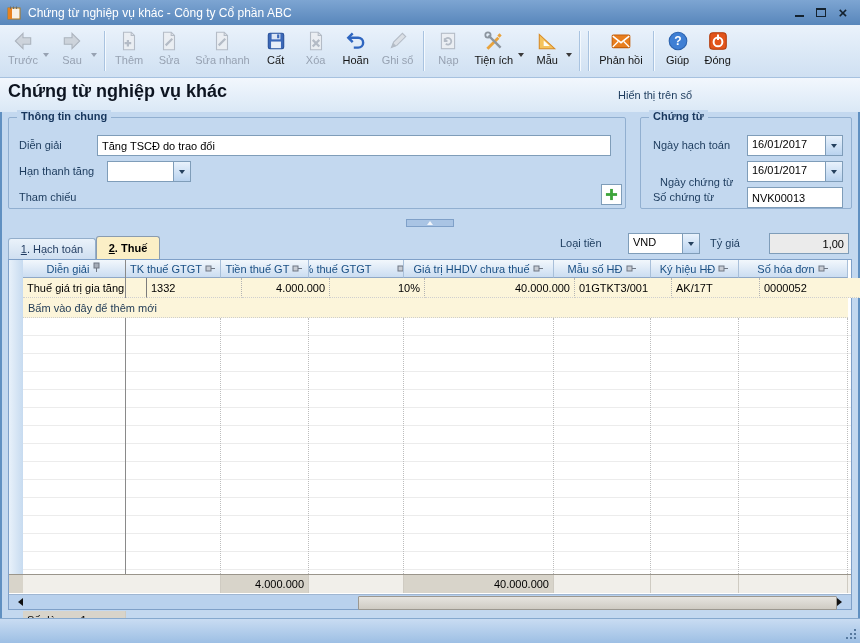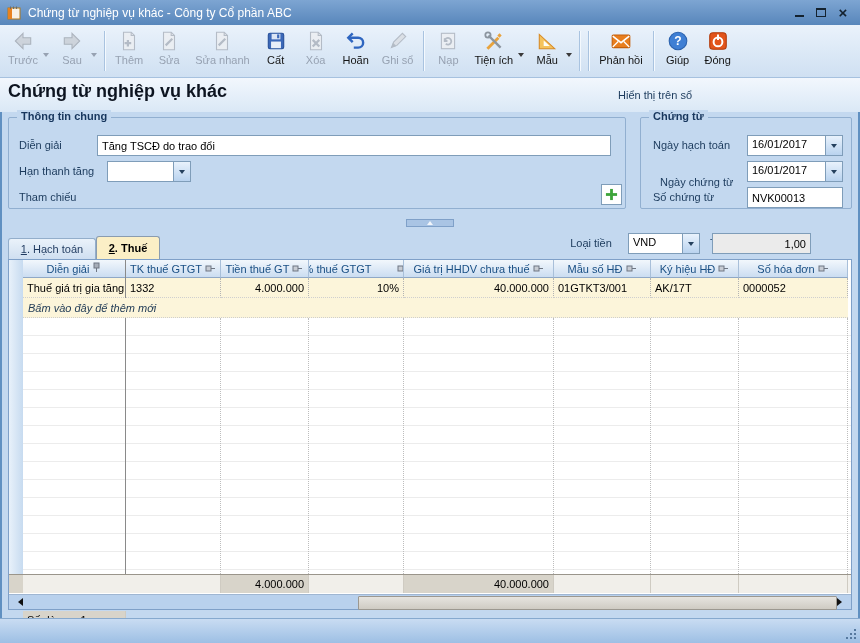--- a/index.html
+++ b/index.html
@@ -75,21 +75,21 @@
          display:flex;align-items:center;justify-content:center;gap:3px;padding:0 2px;overflow:hidden;white-space:nowrap;}
   .hcell.first{border-right:1px solid #7C7C7C;}
   .grow{position:absolute;left:14px;display:flex;height:20px;}
   .rcell{box-sizing:border-box;height:20px;font-size:11px;color:#000;display:flex;align-items:center;
          padding:0 4px;background:#FCF5DA;border-right:1px dotted #B3B3B3;border-bottom:1px dotted #CFCFCF;
          overflow:hidden;white-space:nowrap;}
   .rcell.first{border-right:1px solid #7C7C7C;}
   .rcell.right{justify-content:flex-end;}
   .addrow{position:absolute;left:14px;top:38px;width:825px;height:20px;background:#FCF5DA;
           border-bottom:1px dotted #CFCFCF;box-sizing:border-box;display:flex;align-items:center;z-index:2;}
-  .addrow span{font-size:11px;color:#233D57;padding-left:5px;background:#FCF5DA;font-style:italic;}
+  .addrow span{font-size:11px;color:#233D57;padding-left:5px;background:#FCF5DA;}
   .gempty{position:absolute;left:14px;top:58px;width:828px;height:256px;
           background:repeating-linear-gradient(to bottom,#FFFFFF 0 17px,#ECECEC 17px 18px);}
   .vline{position:absolute;width:0;border-left:1px dotted #BDBDBD;}
   .vline.solid{border-left:1px solid #8A8A8A;}
   .gfooter{position:absolute;left:0;top:314px;width:842px;height:19px;background:#F1EFEA;
            border-top:1px solid #9A958B;box-sizing:border-box;display:flex;}
   .fcell{box-sizing:border-box;height:18px;font-size:11px;color:#000;display:flex;align-items:center;
          padding:0 4px;border-right:1px solid #CFCBC2;background:#F1EFEA;overflow:hidden;white-space:nowrap;}
   .fcell.strong{background:#D8D4CA;}
   .fcell.right{justify-content:flex-end;}
@@ -345,29 +345,29 @@
       <i></i>
     </div>
 
   <div class="tab tab-inactive">
     <span><span class="u">1</span><span>. Hạch toán</span></span>
   </div>
   <div class="tab tab-active">
     <span><span class="u">2</span><span>. Thuế</span></span>
   </div>
 
-  <span class="cur-label" style="left:560px;top:237px;width:62px;text-align:center;">Loại tiền</span>
+  <span class="cur-label" style="left:560px;top:237px;width:62px;text-align:left;">Loại tiền</span>
   <div class="combo" style="position:absolute;left:628px;top:233px;width:72px;height:21px;">
     <span class="val">VND</span>
     <span class="combo-btn">
         <i></i>
       </span>
   </div>
   <span class="cur-label" style="left:710px;top:237px;">Tỷ giá</span>
-  <div class="tinput ro" style="left:712px;top:233px;width:99px;">
+  <div class="tinput ro" style="left:769px;top:233px;width:80px;">
     <span>1,00</span>
   </div>
 
   <div class="grid">
     <div class="indicator"></div>
     <div class="ghead" id="ghead">
         <div class="hcell first" style="width: 103px;">
           <span>Diễn giải</span>
           <span><svg width="9" height="11" viewBox="0 0 9 11">
               <rect x="2" y="1" width="5" height="5" fill="#A7AEB9" stroke="#6E7683"></rect>
@@ -418,21 +418,21 @@
         </div>
         <div class="hcell" style="width: 109px;">
           <span>Số hóa đơn</span>
           <span><svg width="11" height="9" viewBox="0 0 11 9">
               <rect x="1" y="2" width="5" height="5" fill="#C7CCD4" stroke="#6E7683"></rect>
               <line x1="6" y1="4.5" x2="10" y2="4.5" stroke="#6E7683"></line>
             </svg></span>
         </div>
       </div>
     <div class="grow" id="grow1" style="top:18px;">
-        <div class="rcell first" style="width: 103px;">Thuế giá trị gia tăng</div>
+        <div class="rcell first" style="width: 124px;">Thuế giá trị gia tăng</div>
         <div class="rcell" style="width: 95px;">1332</div>
         <div class="rcell right" style="width: 88px;">4.000.000</div>
         <div class="rcell right" style="width: 95px;">10%</div>
         <div class="rcell right" style="width: 150px;">40.000.000</div>
         <div class="rcell" style="width: 97px;">01GTKT3/001</div>
         <div class="rcell" style="width: 88px;">AK/17T</div>
         <div class="rcell" style="width: 109px;">0000052</div>
       </div>
     <div class="addrow">
       <span>Bấm vào đây để thêm mới</span>

